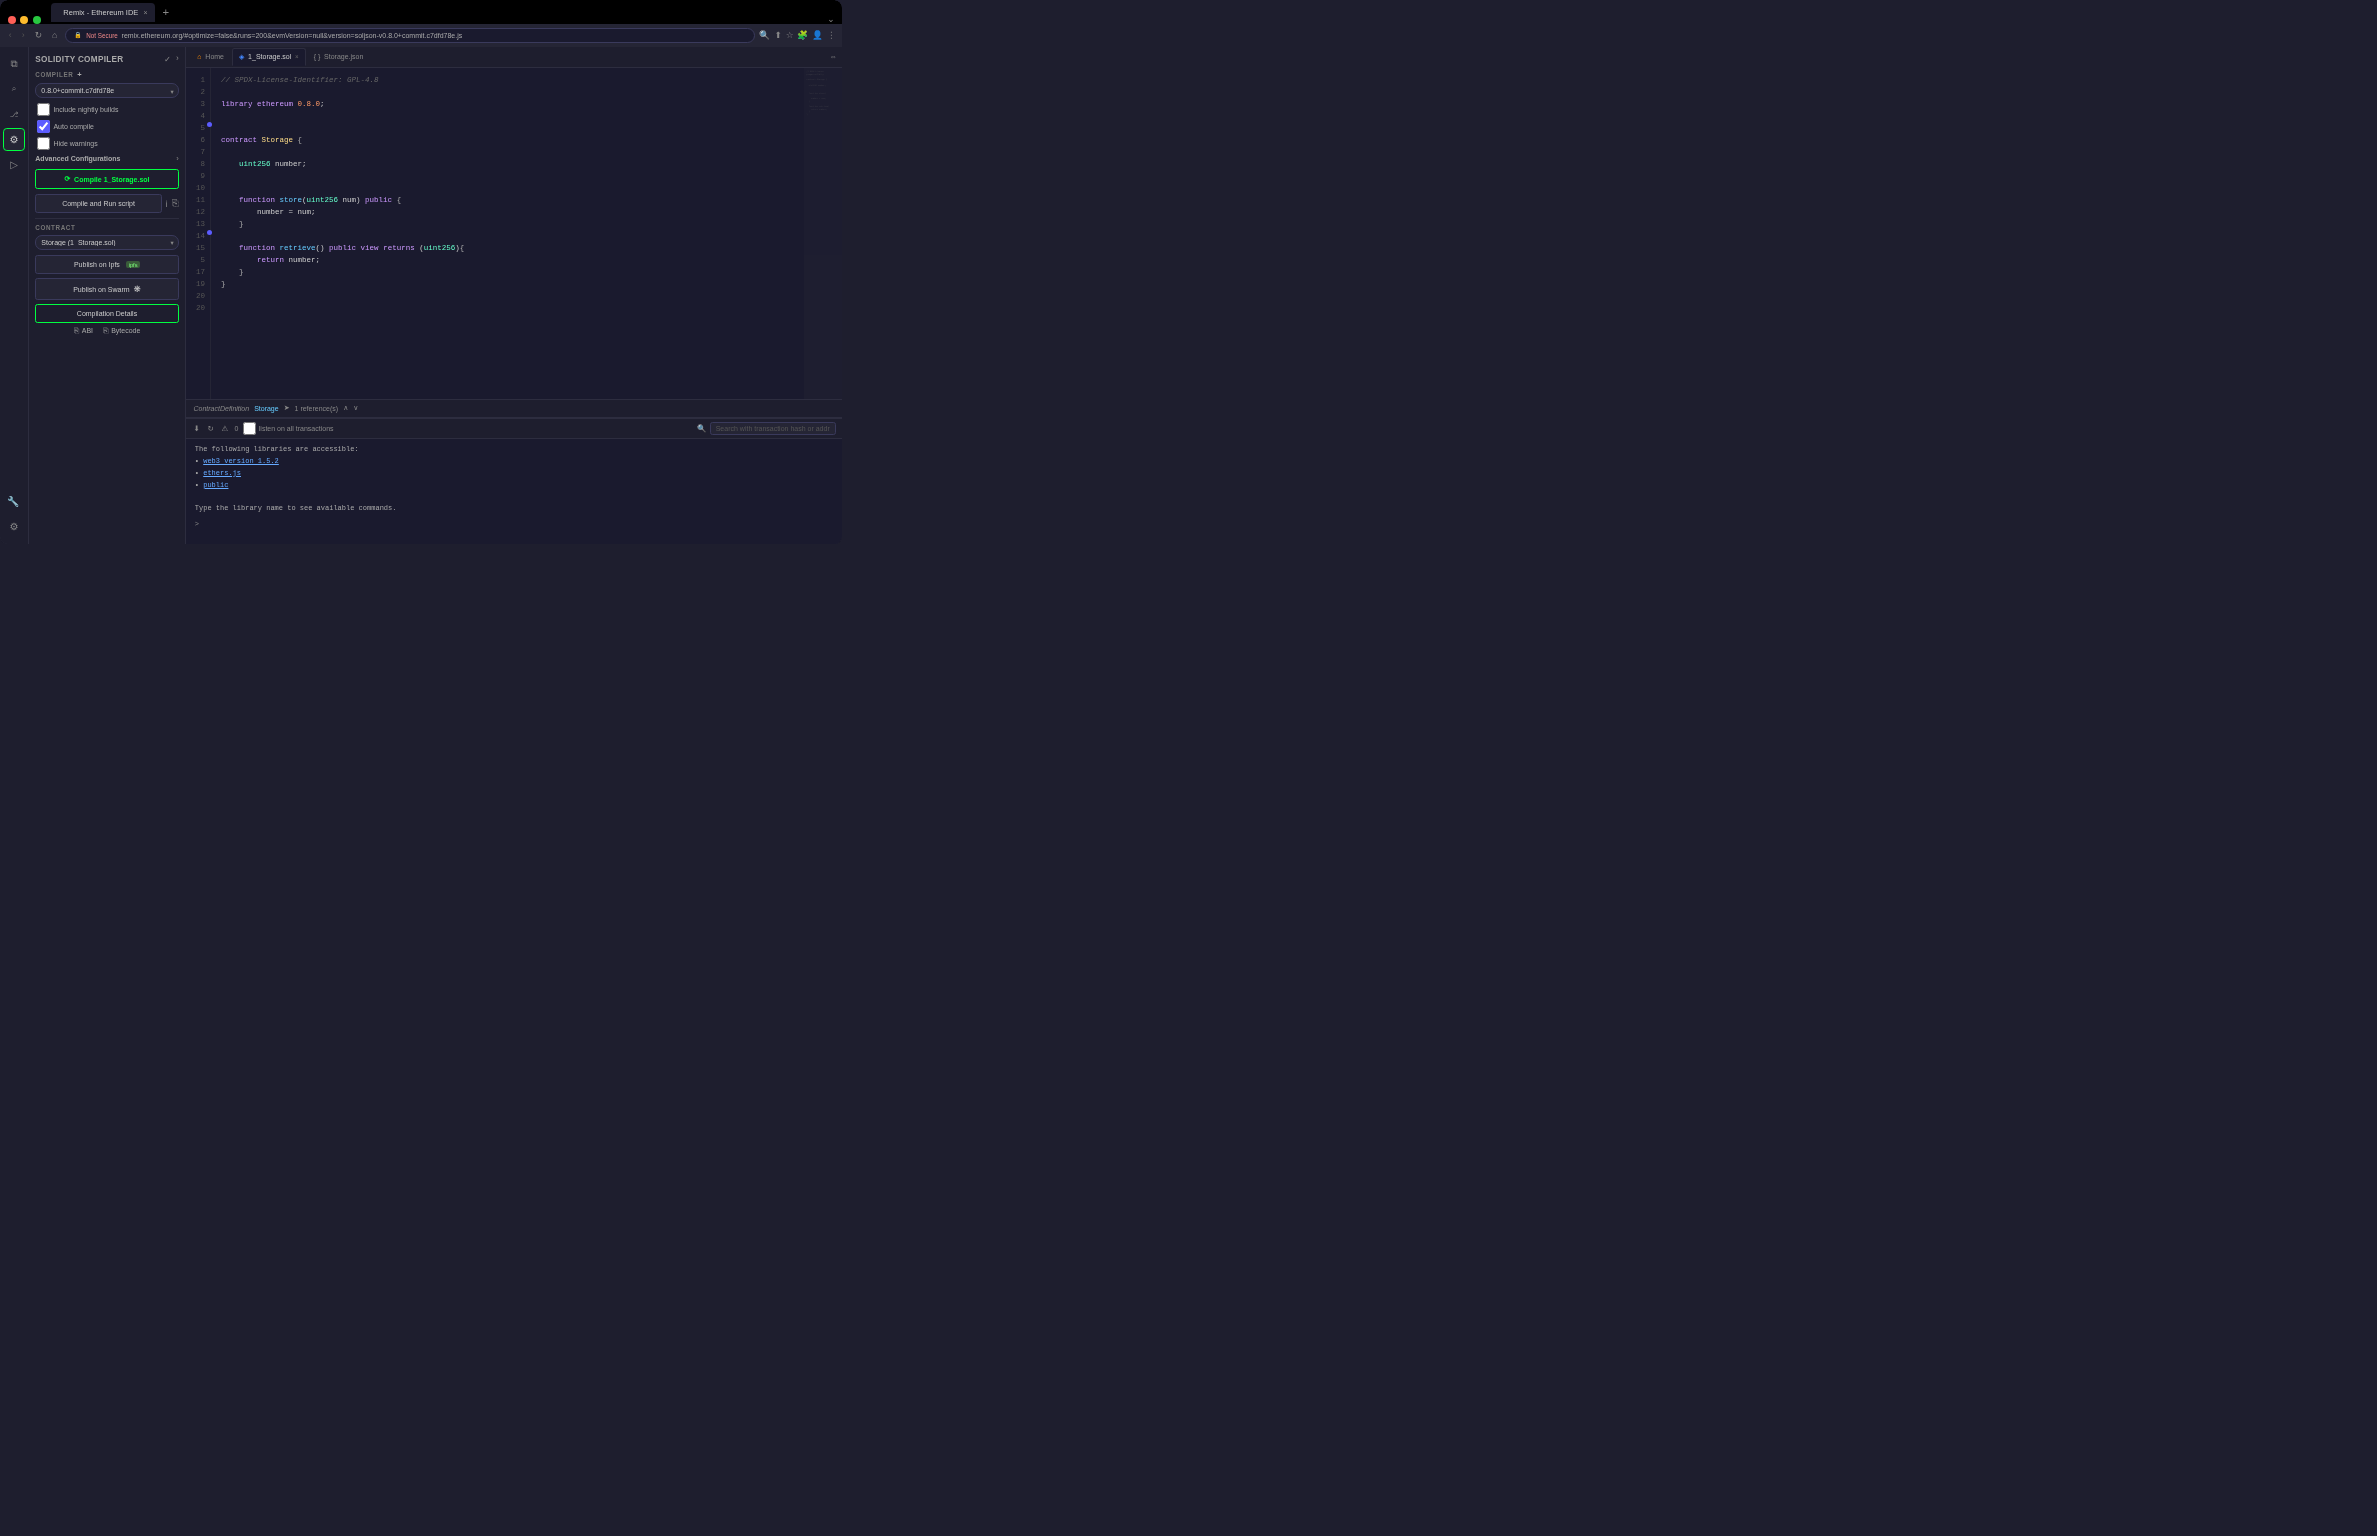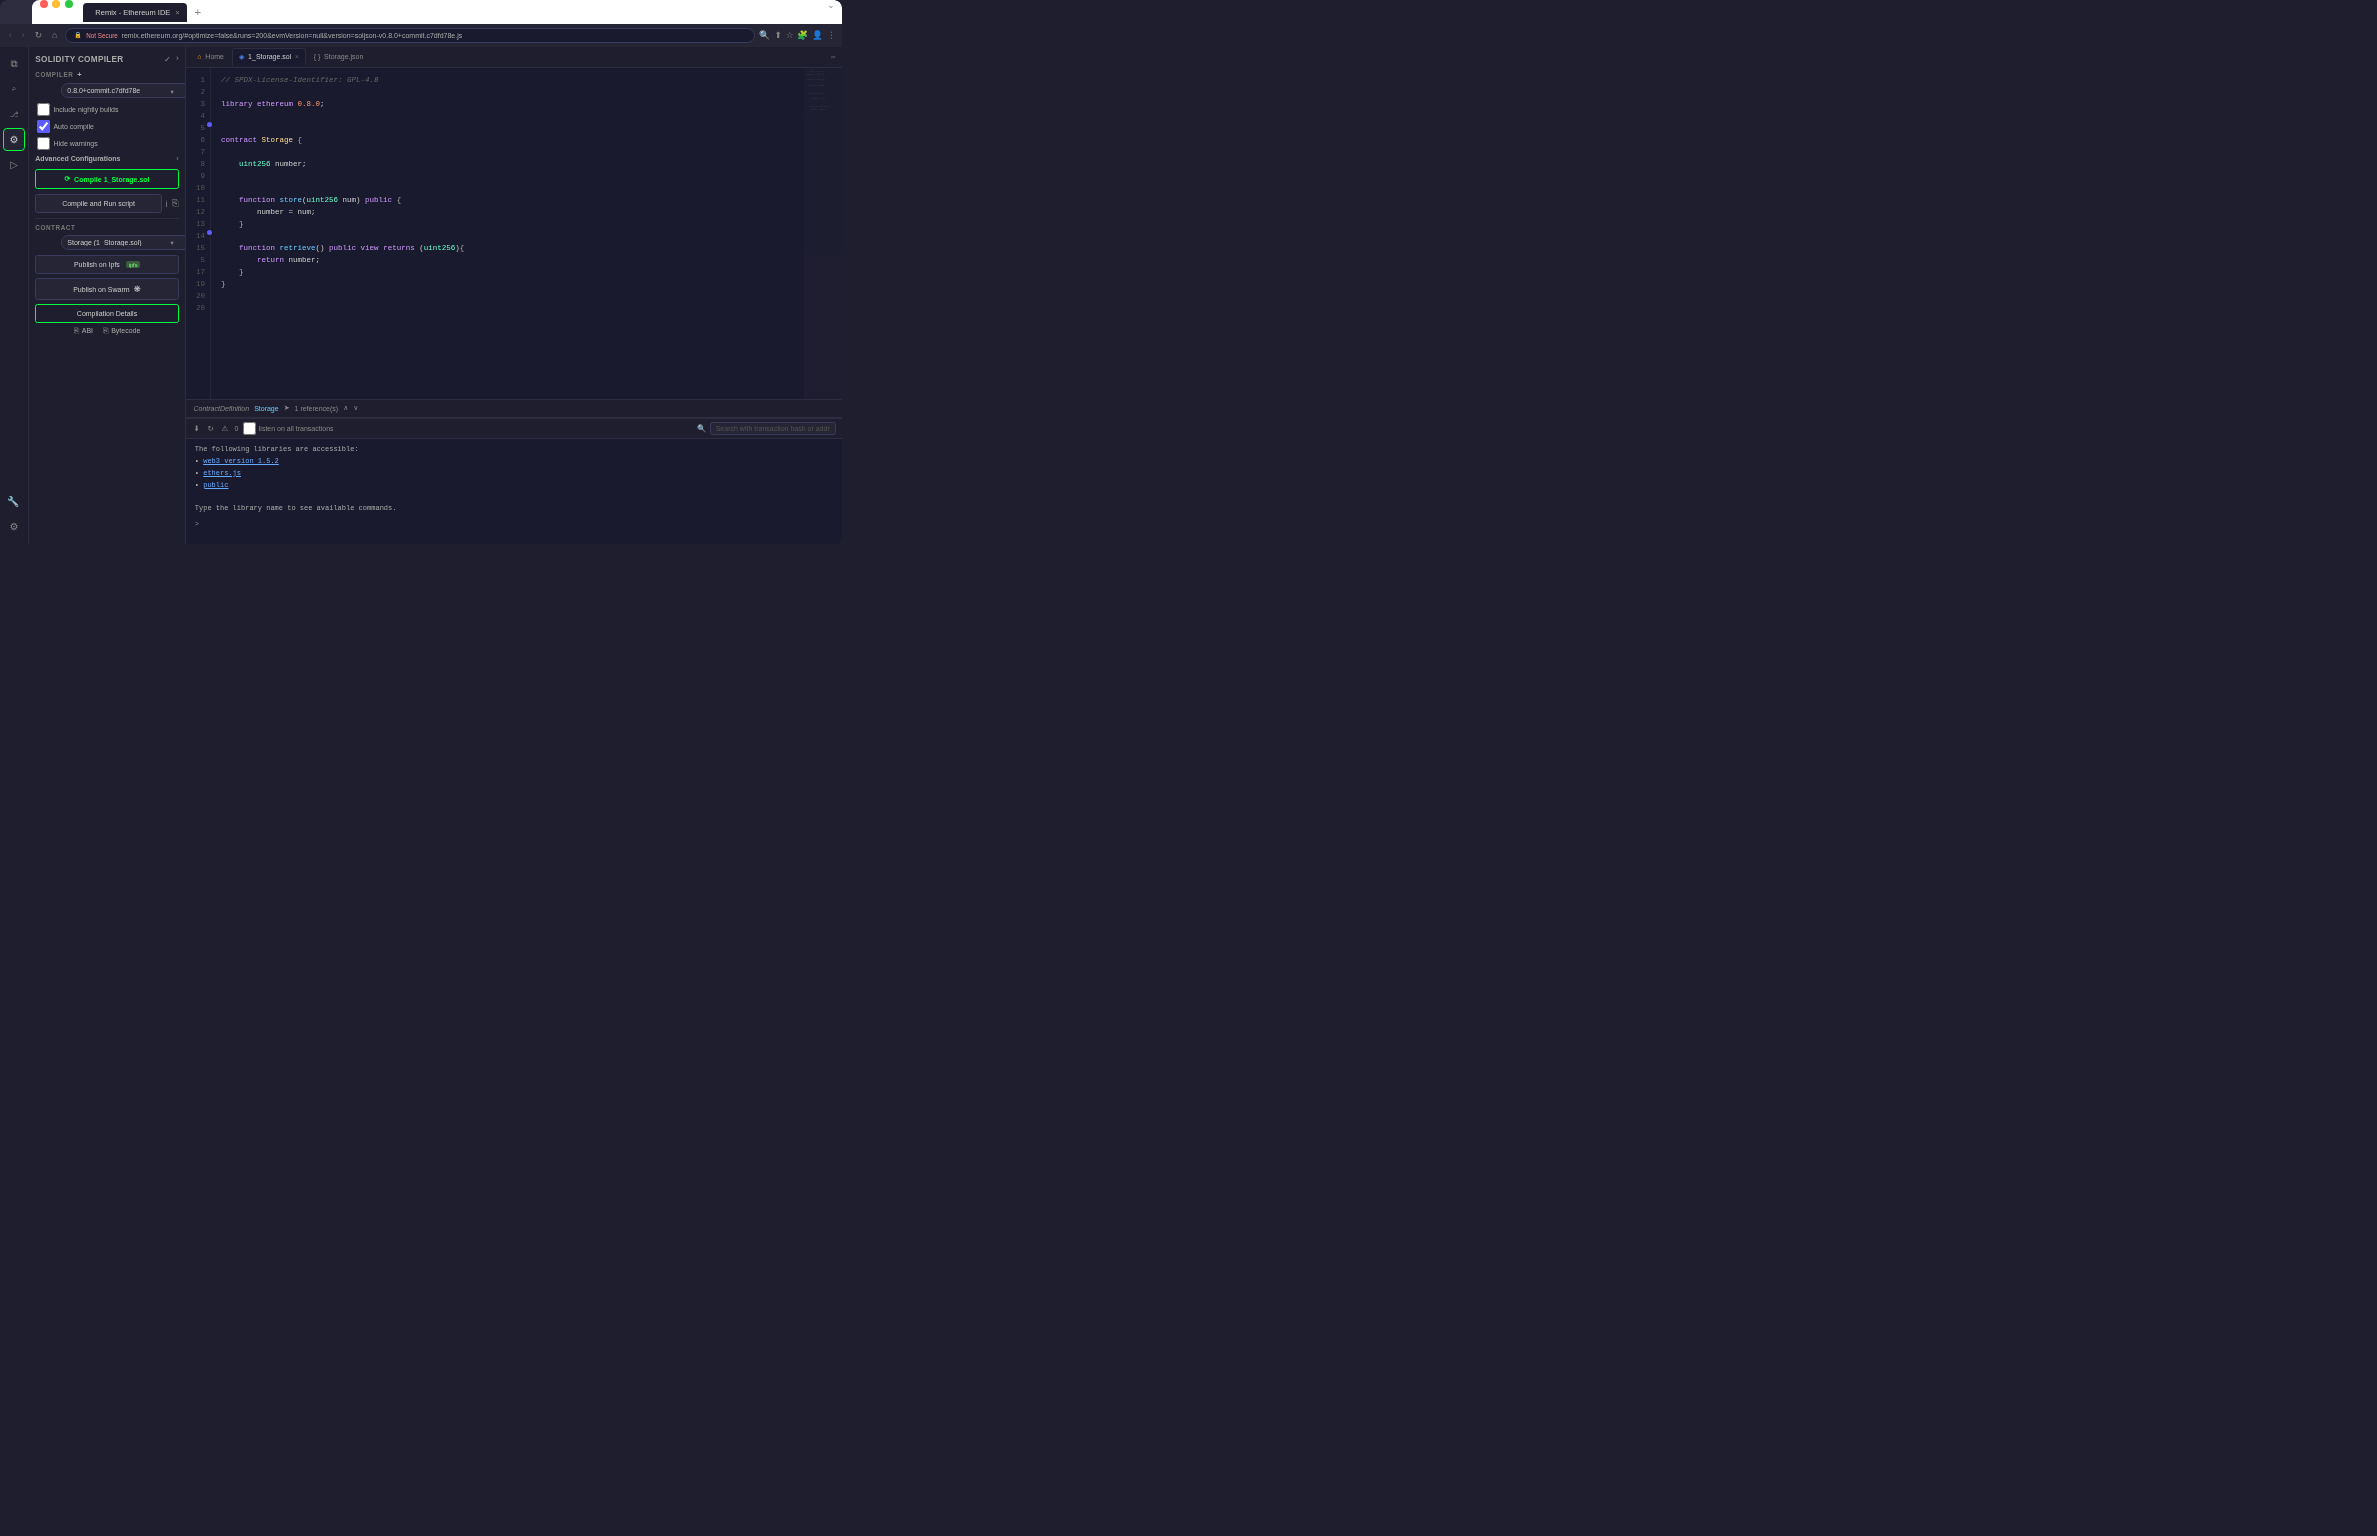--- a/index.html
+++ b/index.html
@@ -8,28 +8,27 @@
       font-family: -apple-system, BlinkMacSystemFont, 'Segoe UI', sans-serif;
       width: 842px;
       height: 544px;
       overflow: hidden;
       border-radius: 7.5px;
       position: relative;
     }
 
     
     .titlebar {
-      background: #ffffff;
+      background: #000000;
       height: 24px;
       display: flex;
-      align-items: flex-start;
+      align-items: flex-end;
       padding: 0 7.5px;
       border-radius: 7.5px 7.5px 0 0;
       position: relative;
-      margin-left: 32px;
     }
     .traffic-lights {
       display: flex;
       gap: 4.4px;
       align-items: center;
     }
     .traffic-light {
       width: 8.2px;
       height: 8.2px;
       border-radius: 50%;
@@ -224,21 +223,20 @@
       width: 100%;
       background: #252535;
       border: 0.6px solid #3a3a5c;
       border-radius: 7px;
       color: #ccc;
       font-size: 7px;
       padding: 3.1px 5px;
       cursor: pointer;
       appearance: none;
       outline: none;
-      margin-left: 26px;
     }
 
     .checkbox-row {
       display: flex;
       align-items: center;
       gap: 3.8px;
       margin-bottom: 3.8px;
       padding-left: 1.3px;
     }
     .checkbox-row input[type="checkbox"] {

